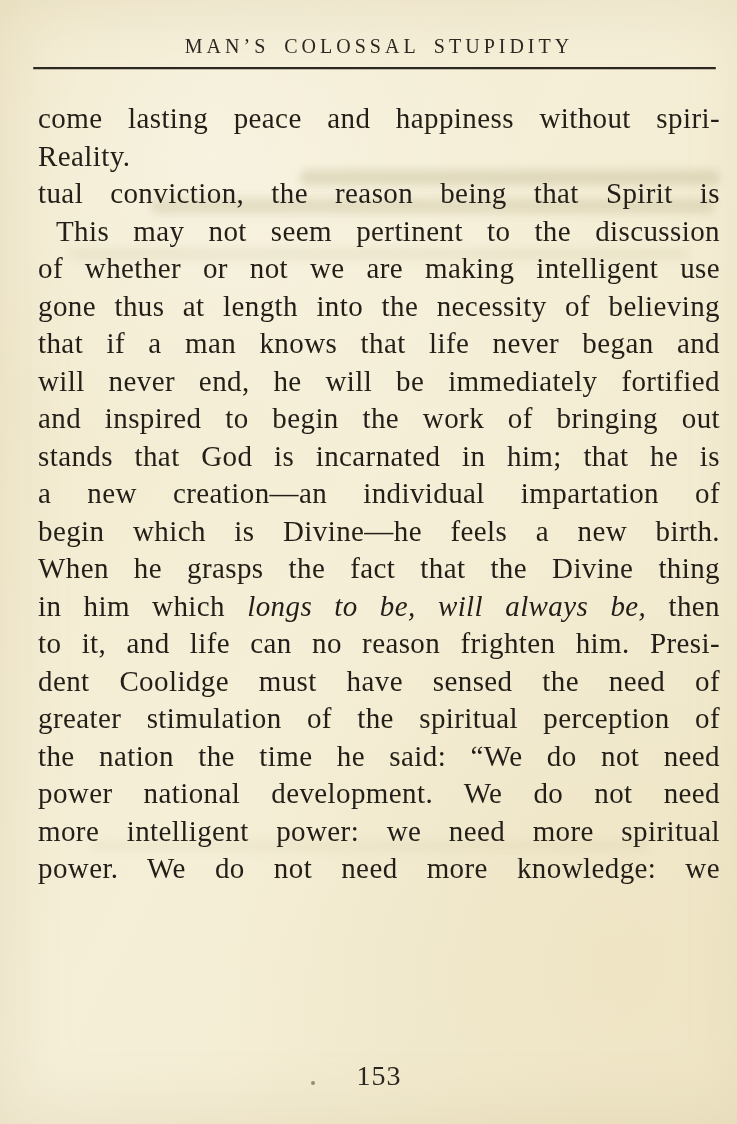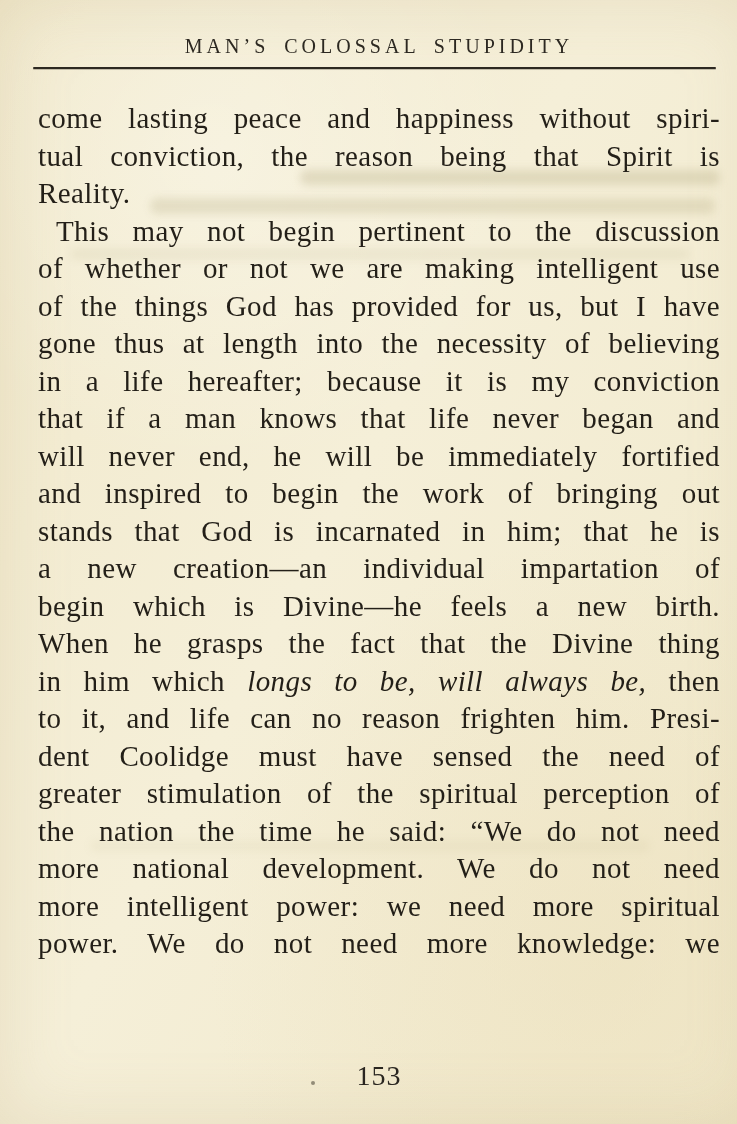--- a/index.html
+++ b/index.html
@@ -95,39 +95,37 @@
   <div class="running-head">MAN’S COLOSSAL STUPIDITY</div>
   <div class="head-rule"></div>
 
   <div class="smudge s1"></div>
   <div class="smudge s2"></div>
   <div class="smudge s3"></div>
   <div class="smudge s4"></div>
 
   <div class="text-block">
       <div class="line"><span>come lasting peace and happiness without spiri-</span></div>
+      <div class="line no-just"><span>Reality.</span></div>
       <div class="line"><span>tual conviction, the reason being that Spirit is</span></div>
-      <div class="line no-just"><span>Reality.</span></div>
-      <div class="line indent"><span>This may not begin pertinent to the discussion</span></div>
+      <div class="line indent"><span>This may not seem pertinent to the discussion</span></div>
       <div class="line"><span>of whether or not we are making intelligent use</span></div>
-      <div class="line"><span>of the things God has provided for us, but I have</span></div>
       <div class="line"><span>gone thus at length into the necessity of believing</span></div>
-      <div class="line"><span>in a life hereafter; because it is my conviction</span></div>
       <div class="line"><span>that if a man knows that life never began and</span></div>
       <div class="line"><span>will never end, he will be immediately fortified</span></div>
       <div class="line"><span>and inspired to begin the work of bringing out</span></div>
       <div class="line"><span>stands that God is incarnated in him; that he is</span></div>
       <div class="line"><span>a new creation—an individual impartation of</span></div>
       <div class="line"><span>begin which is Divine—he feels a new birth.</span></div>
       <div class="line"><span>When he grasps the fact that the Divine thing</span></div>
       <div class="line"><span>in him which </span><span class="it">longs to be, will always be,</span><span> then</span></div>
       <div class="line"><span>to it, and life can no reason frighten him. Presi-</span></div>
       <div class="line"><span>dent Coolidge must have sensed the need of</span></div>
       <div class="line"><span>greater stimulation of the spiritual perception of</span></div>
       <div class="line"><span>the nation the time he said: “We do not need</span></div>
-      <div class="line"><span>more national development. We do not need</span></div>
+      <div class="line"><span>power national development. We do not need</span></div>
       <div class="line"><span>more intelligent power: we need more spiritual</span></div>
       <div class="line"><span>power. We do not need more knowledge: we</span></div>
     </div>
 
   <div class="ink-speck"></div>
   <div class="page-number">153</div>
 </div>
 
 </body></html>

